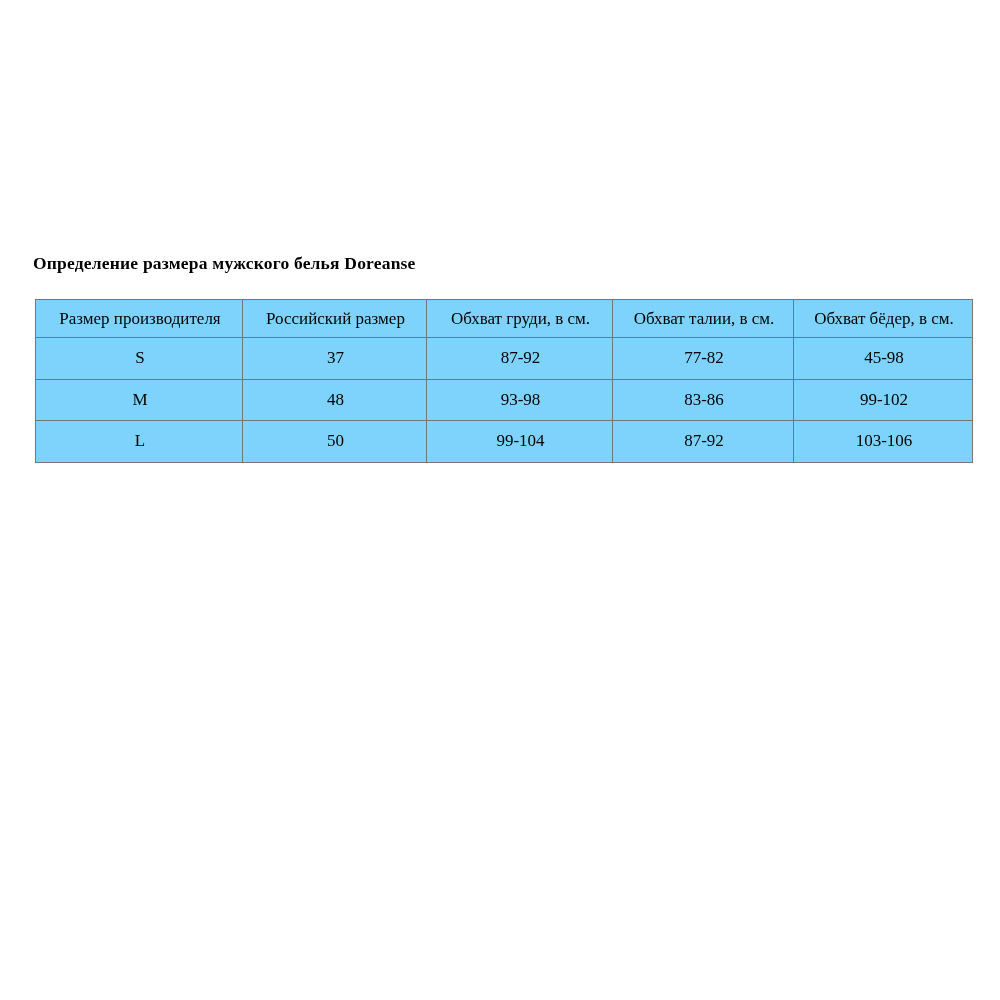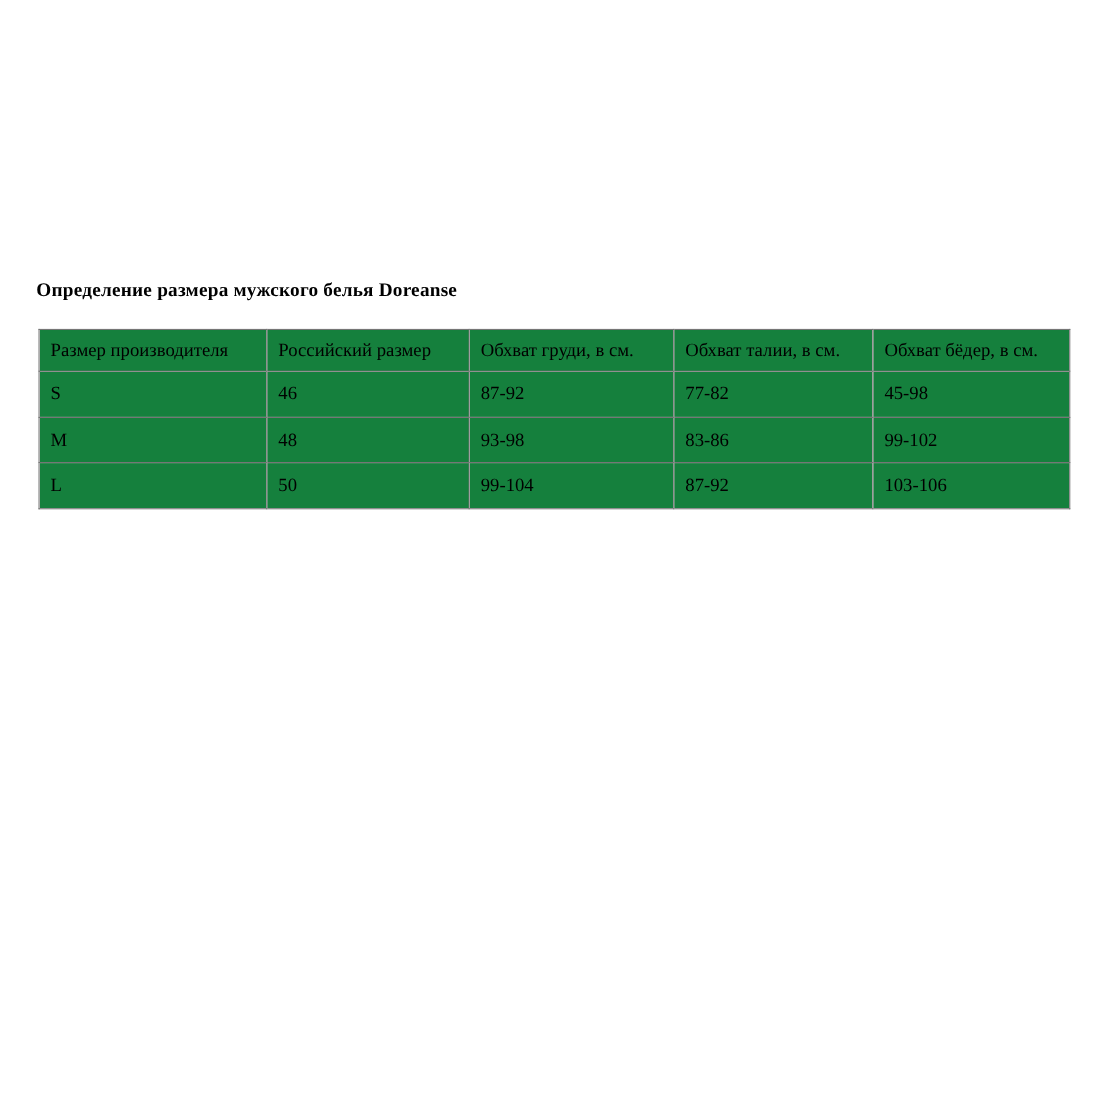--- a/index.html
+++ b/index.html
@@ -31,27 +31,27 @@
     left: 35px;
     top: 299px;
     border-collapse: collapse;
     table-layout: fixed;
     width: 937px;
     font-size: 17px;
   }
   table.size-table th,
   table.size-table td {
     border: 1px solid #767676;
-    text-align: left;
+    text-align: center;
     vertical-align: middle;
     padding: 0 8px 0 10px;
     font-weight: normal;
     white-space: nowrap;
     overflow: hidden;
-    background: #15803d;
+    background: #7dd3fc;
   }
   table.size-table th { height: 37px; }
   table.size-table td { height: 40.5px; }
   col.c1 { width: 207px; }
   col.c2 { width: 184px; }
   col.c3 { width: 186px; }
   col.c4 { width: 181px; }
   col.c5 { width: 179px; }
 </style>
 </head>
@@ -74,21 +74,21 @@
         <th>Размер производителя</th>
         <th>Российский размер</th>
         <th>Обхват груди, в см.</th>
         <th>Обхват талии, в см.</th>
         <th>Обхват бёдер, в см.</th>
       </tr>
     </thead>
     <tbody>
       <tr>
         <td>S</td>
-        <td>46</td>
+        <td>37</td>
         <td>87-92</td>
         <td>77-82</td>
         <td>45-98</td>
       </tr>
       <tr>
         <td>M</td>
         <td>48</td>
         <td>93-98</td>
         <td>83-86</td>
         <td>99-102</td>

